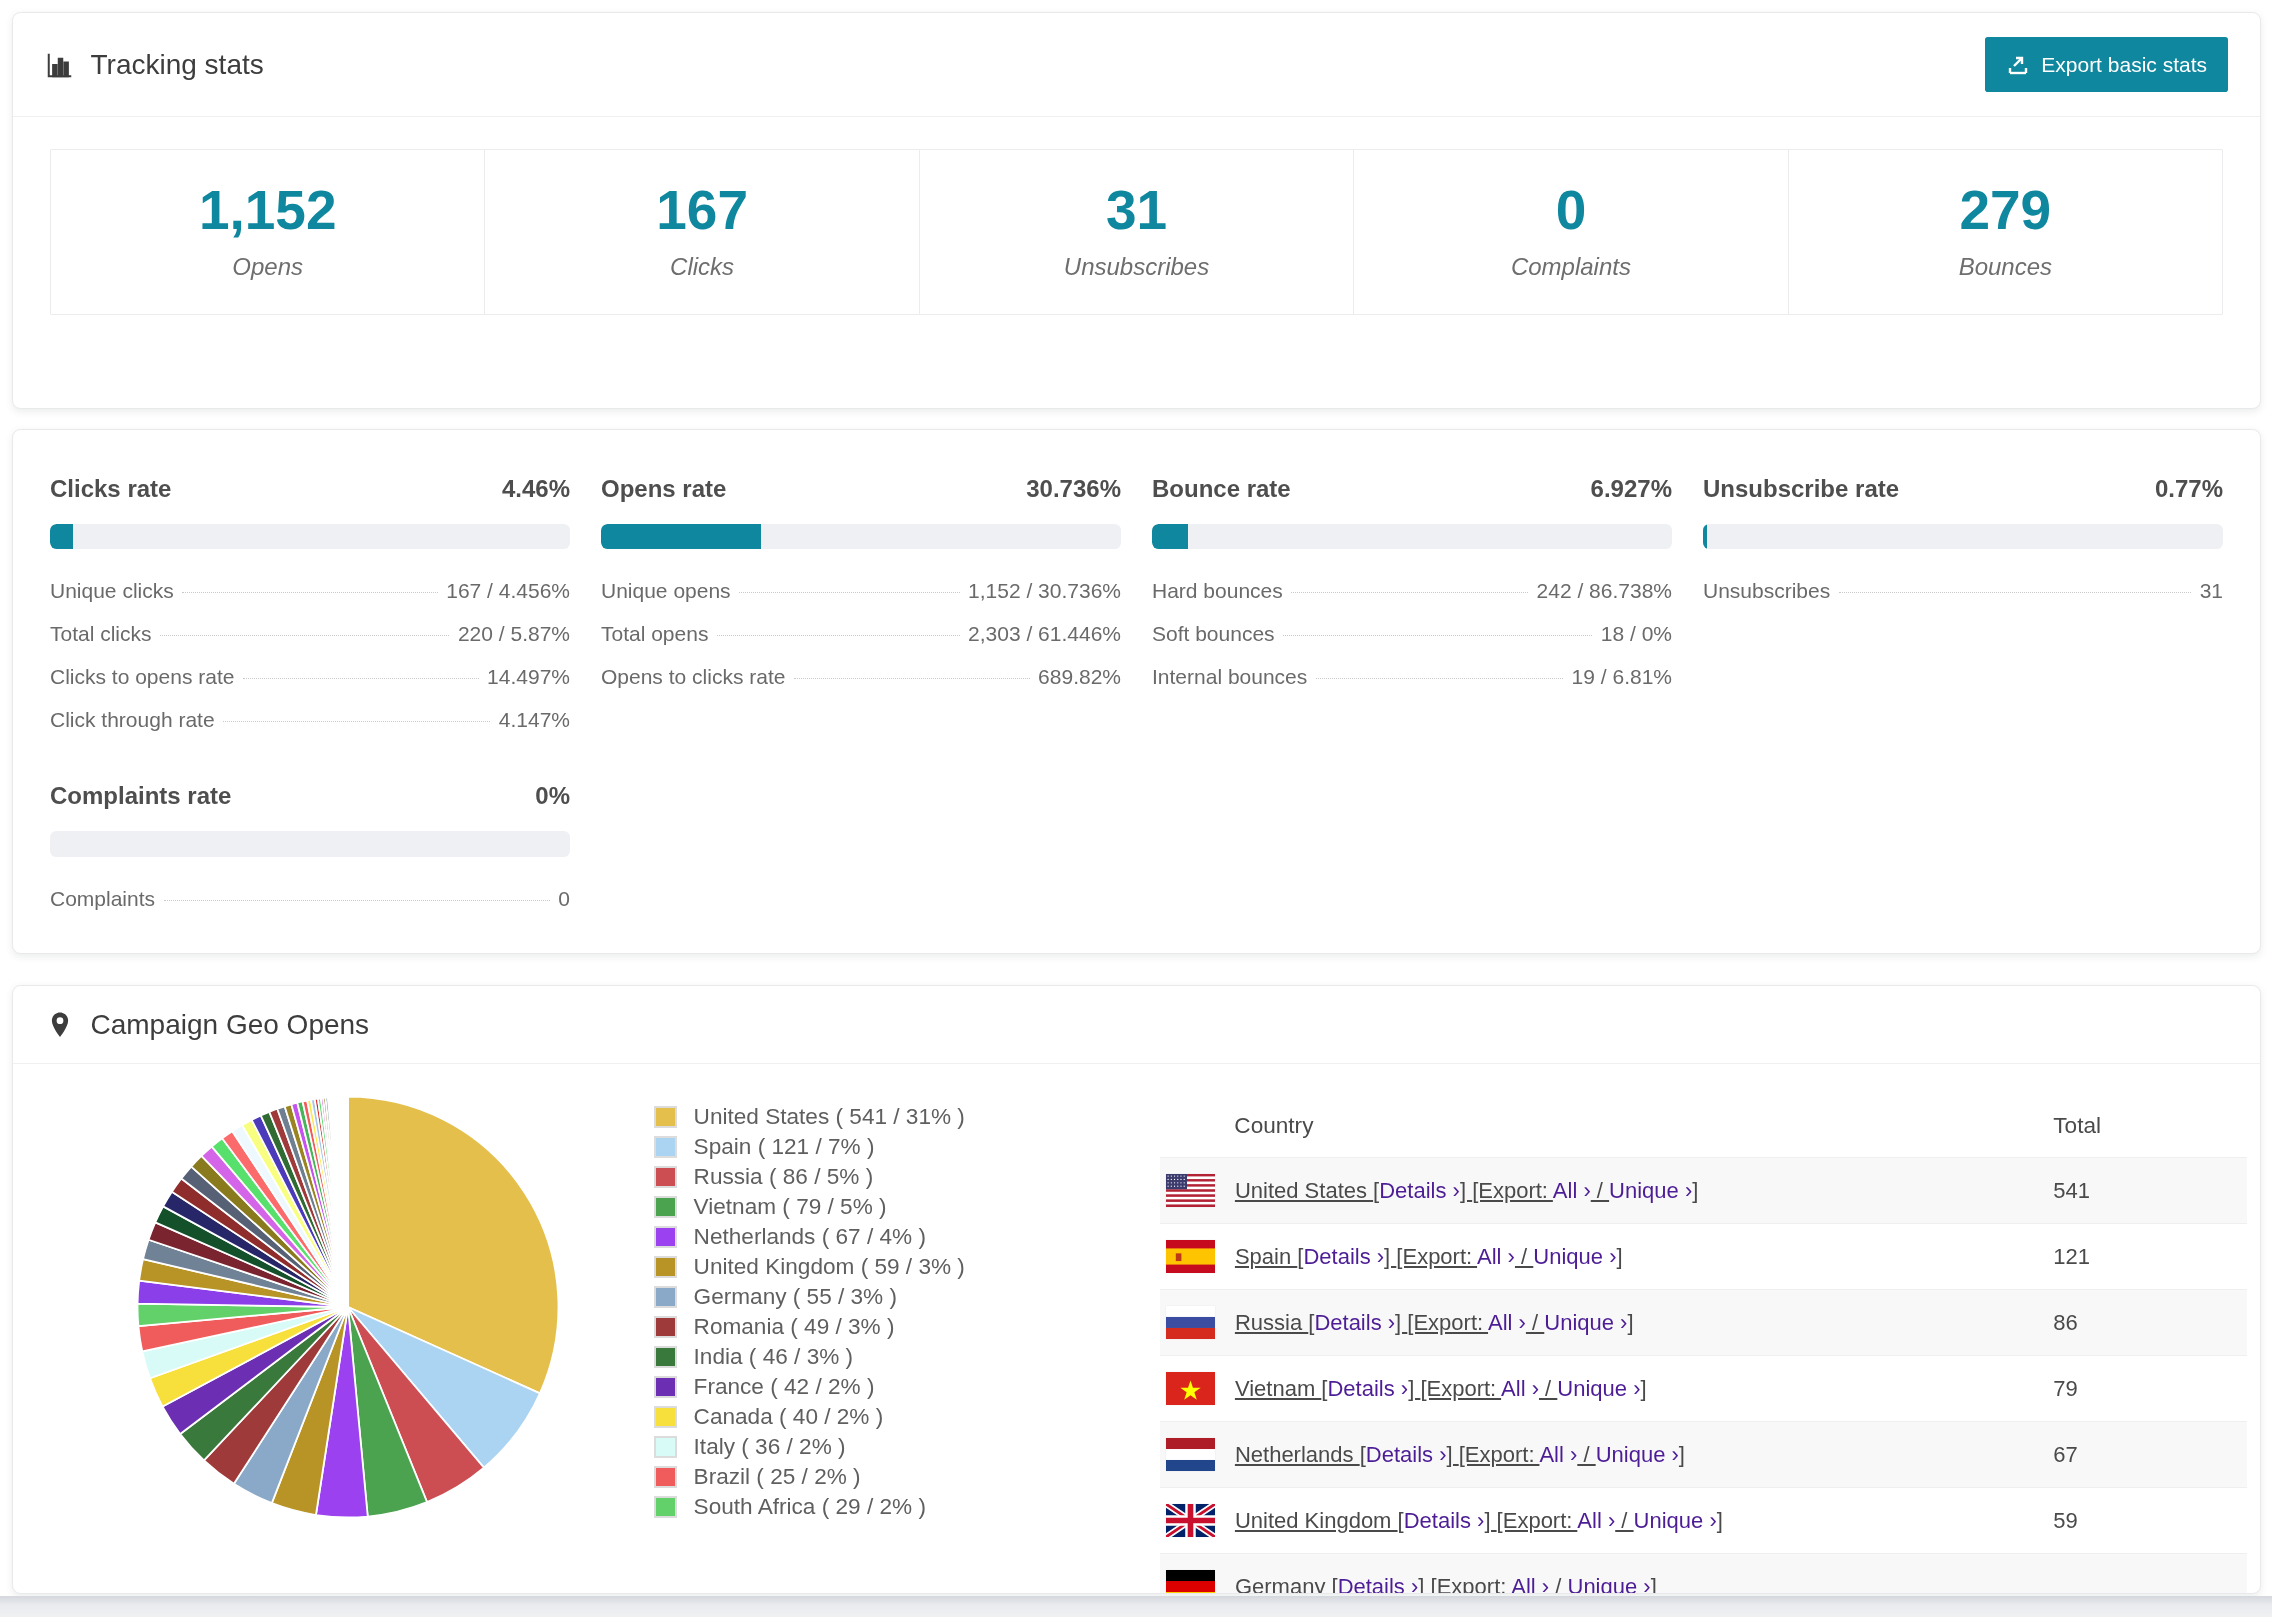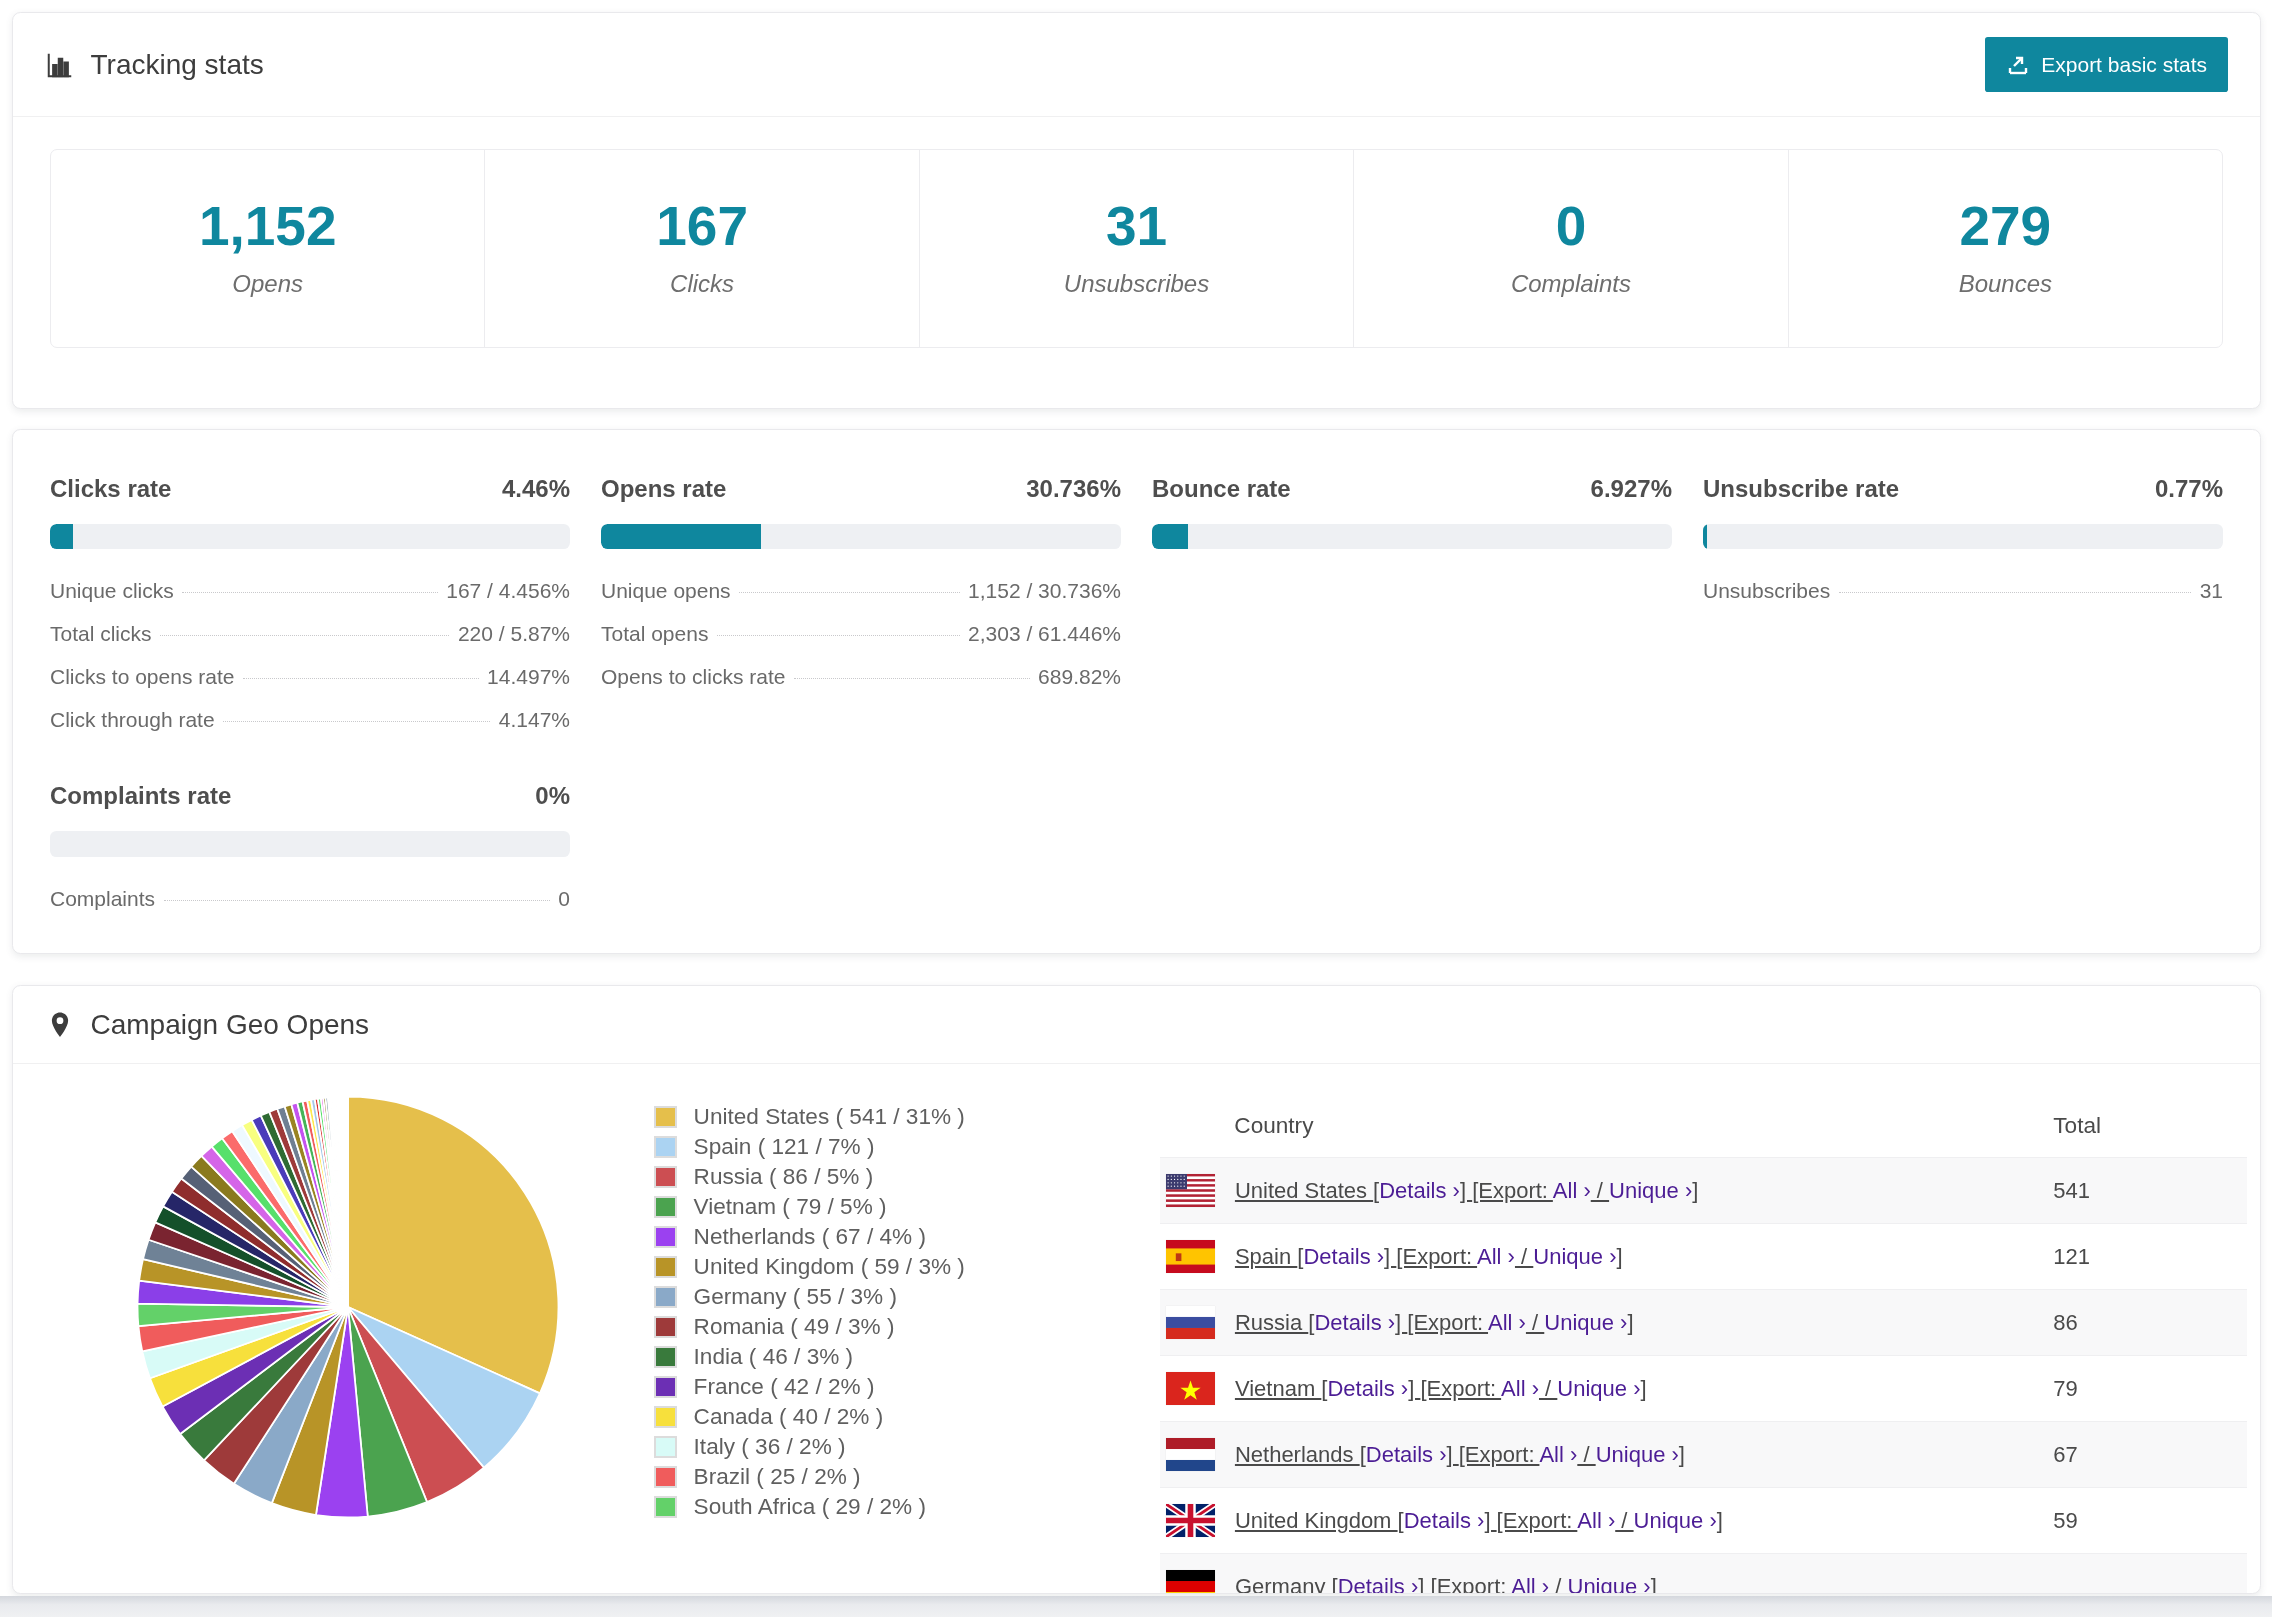--- a/index.html
+++ b/index.html
@@ -22,22 +22,22 @@
   #card-tracking .card-header { height:104px; }
   #card-geo .card-header { height:78px; }
   .card-title { font-size:28px; color:#3d3d3d; font-weight:400; margin-left:15.5px; }
   .title-icon { width:30px; height:30px; flex:0 0 auto; }
 
   .export-btn { margin-left:auto; background:#0f879e; color:#fff; border:none;
     font-size:21px; font-family:inherit; padding:15.5px 21px; border-radius:2.8px;
     display:flex; align-items:center; gap:11.3px; cursor:pointer; }
 
   
-  .stats-row { margin:32px 37px 0 37px; height:199px; border:0.7px solid #ececef;
-    border-radius:7px; display:flex; background:#fff; }
+  .stats-row { margin:32px 37px 0 37px; height:166px; border:0.7px solid #ececef;
+    border-radius:1px; display:flex; background:#fff; }
   .stat-box { flex:1; display:flex; flex-direction:column; justify-content:center;
     align-items:center; border-right:0.7px solid #ececef; }
   .stat-box:last-child { border-right:none; }
   .stat-value { font-size:55px; font-weight:700; color:#0f879e; line-height:1; }
   .stat-label { font-size:24px; color:#6e6e6e; margin-top:15.5px;font-style:italic; }
 
   
   #rate-grid { padding:45px 37px 0 37px; display:grid;
     grid-template-columns:1fr 1fr 1fr 1fr; column-gap:44px; row-gap:52px;gap:31px; }
   .rate-head { display:flex; justify-content:space-between; align-items:baseline;
@@ -187,20 +187,37 @@
           </div>
         </div>
       </div>
       <div class="rate-panel">
         <div class="rate-head">
           <div class="rate-title">Bounce rate</div>
           <div class="rate-value">6.927%</div>
         </div>
         <div class="bar">
           <div class="bar-fill" style="width: 6.927%;"></div>
+        </div>
+        <div class="rate-lines">
+          <div class="rate-line">
+            <span class="line-label">Hard bounces</span>
+            <span class="leader"></span>
+            <span class="line-value">242 / 86.738%</span>
+          </div>
+          <div class="rate-line">
+            <span class="line-label">Soft bounces</span>
+            <span class="leader"></span>
+            <span class="line-value">18 / 0%</span>
+          </div>
+          <div class="rate-line">
+            <span class="line-label">Internal bounces</span>
+            <span class="leader"></span>
+            <span class="line-value">19 / 6.81%</span>
+          </div>
         </div>
       </div>
       <div class="rate-panel">
         <div class="rate-head">
           <div class="rate-title">Unsubscribe rate</div>
           <div class="rate-value">0.77%</div>
         </div>
         <div class="bar">
           <div class="bar-fill" style="width: 0.77%;"></div>
         </div>

